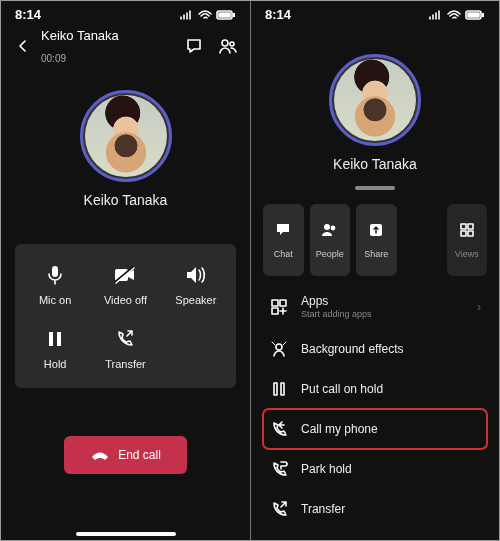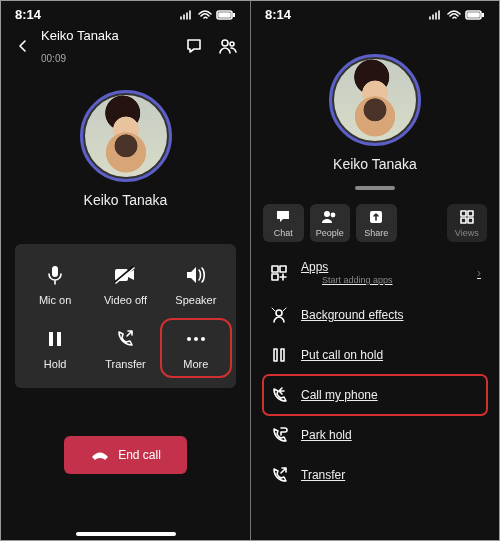--- a/index.html
+++ b/index.html
@@ -101,37 +101,36 @@
   }
 
   
   .mini-row {
     display: flex; gap: 6px; padding: 0 12px; margin-top: 4px;
   }
   .mini {
     flex: 1;
     background: #2d2d2d;
     border-radius: 6px;
-    padding: 4px 2px;
-    display: flex; flex-direction: column; align-items: center; gap: 2px;
+    padding: 17px 2px;
+    display: flex; flex-direction: column; align-items: center; gap: 10px;
     font-size: 9px; color: #ccc;
   }
   .mini:last-child { background:#262626; color:#888;margin-left:44px; }
   .mini .ico { width: 18px; height: 18px; display:flex; align-items:center; justify-content:center; }
   .menu-list { margin-top: 8px; padding: 0 12px; }
   .menu-item {
     display: flex; align-items: center; gap: 12px;
     padding: 10px 6px;
     font-size: 12px; color: #eee;
     border-radius: 6px;
-    text-decoration: underline;
   }
   .menu-item .ico { width: 20px; height: 20px; display:flex; align-items:center; justify-content:center; flex-shrink:0; }
   .menu-item .txt { flex: 1; }
-  .menu-item .sub { font-size: 9px; color: #888; display:block; margin-top:1px;margin-left:21px; }
+  .menu-item .sub { font-size: 9px; color: #888; display:block; margin-top:1px; }
   .menu-item.highlight { outline: 2px solid #d03030; outline-offset: -1px; }
   .chev { color:#666; font-size:12px; }
   svg { stroke: #fff; fill: none; stroke-width: 1.6; stroke-linecap: round; stroke-linejoin: round; }
   .fill svg { fill:#fff; stroke:none; }
 </style>
 </head>
 <body>
 
 <div class="screen">
   <div class="status-bar">
@@ -226,30 +225,20 @@
     </div>
     <div class="ctrl">
       <span class="ico">
           <svg width="22" height="22">
             <path d="M5 4c0 7 6 13 13 13l-2-4-4 1c-2-1-3-2-4-4l1-4z" fill="none" stroke="#fff"></path>
             <path d="M14 3l4 0 0 4M18 3l-5 5" stroke="#fff"></path>
           </svg>
         </span>
       <span>Transfer</span>
     </div>
-    <div class="ctrl highlight">
-      <span class="ico fill">
-          <svg width="22" height="8">
-            <circle cx="4" cy="4" r="2" fill="#fff"></circle>
-            <circle cx="11" cy="4" r="2" fill="#fff"></circle>
-            <circle cx="18" cy="4" r="2" fill="#fff"></circle>
-          </svg>
-        </span>
-      <span>More</span>
-    </div>
   </div>
 
   <button class="end-call">
     <svg width="20" height="14">
         <path d="M2 9c5-6 11-6 16 0l-3 3c-1-1-2-2-5-2s-4 1-5 2z" fill="#fff" stroke="none"></path>
       </svg>
     <span>End call</span>
   </button>
 
   <div class="home-ind"></div>

